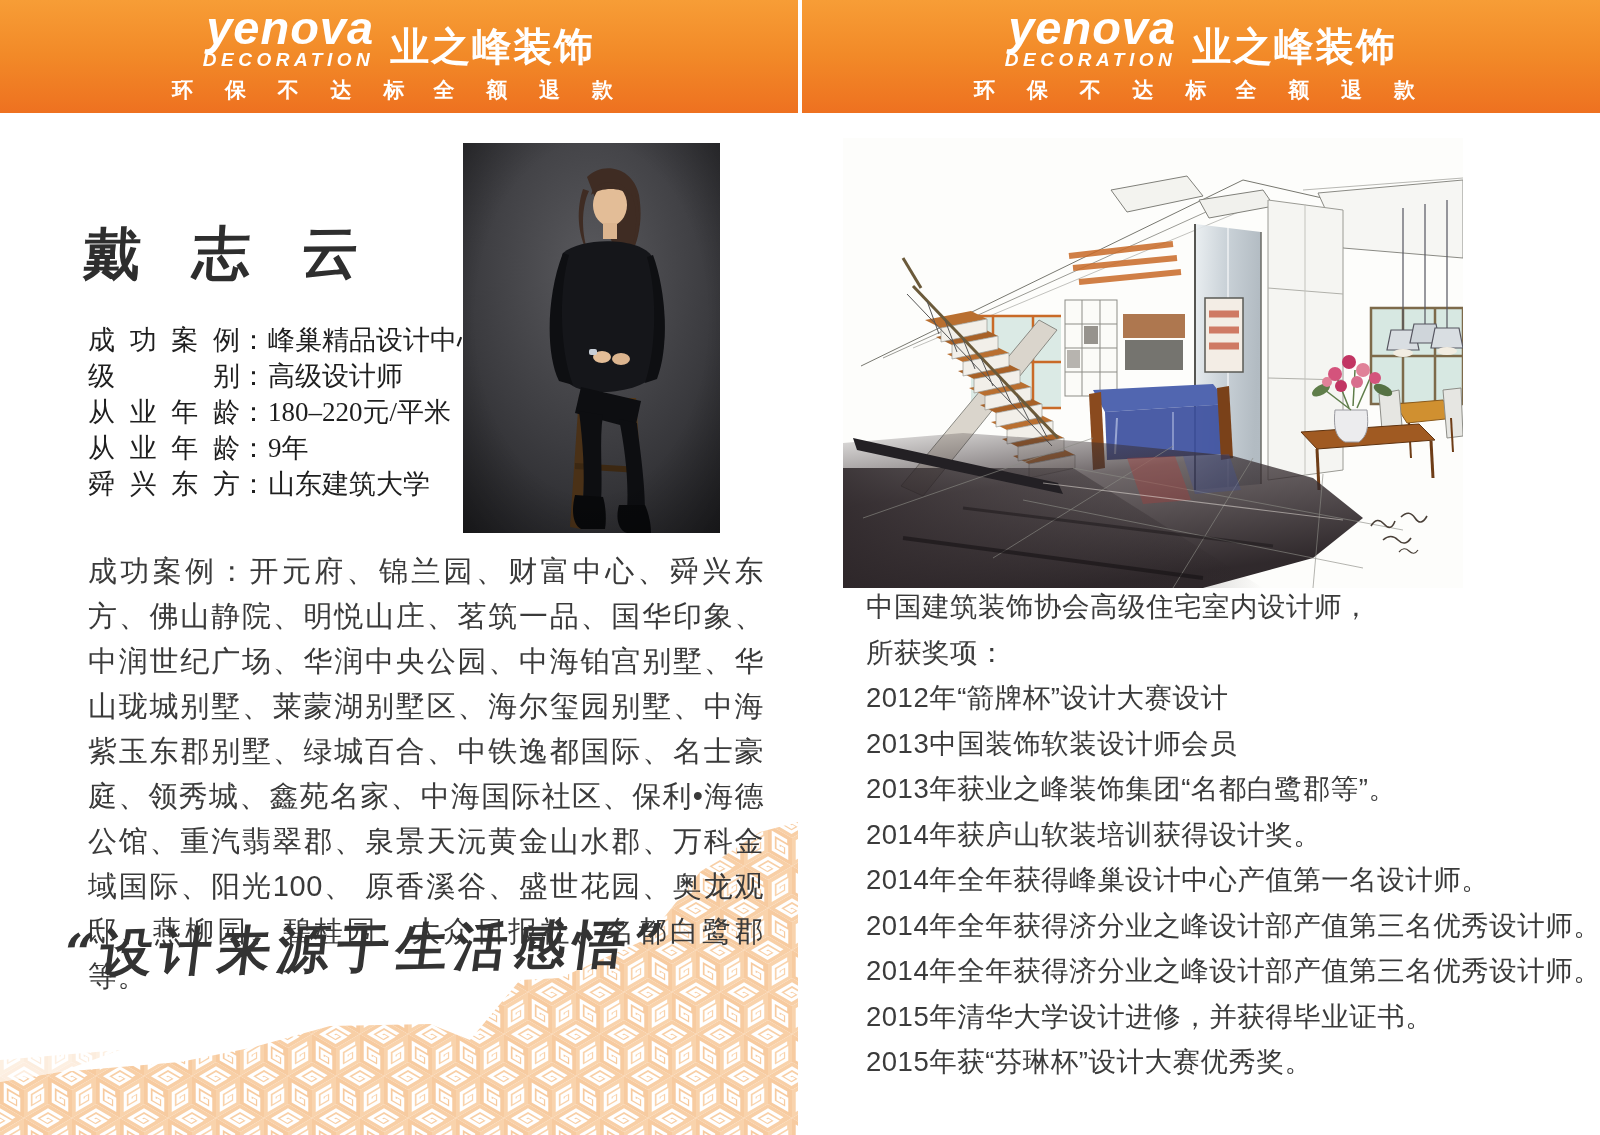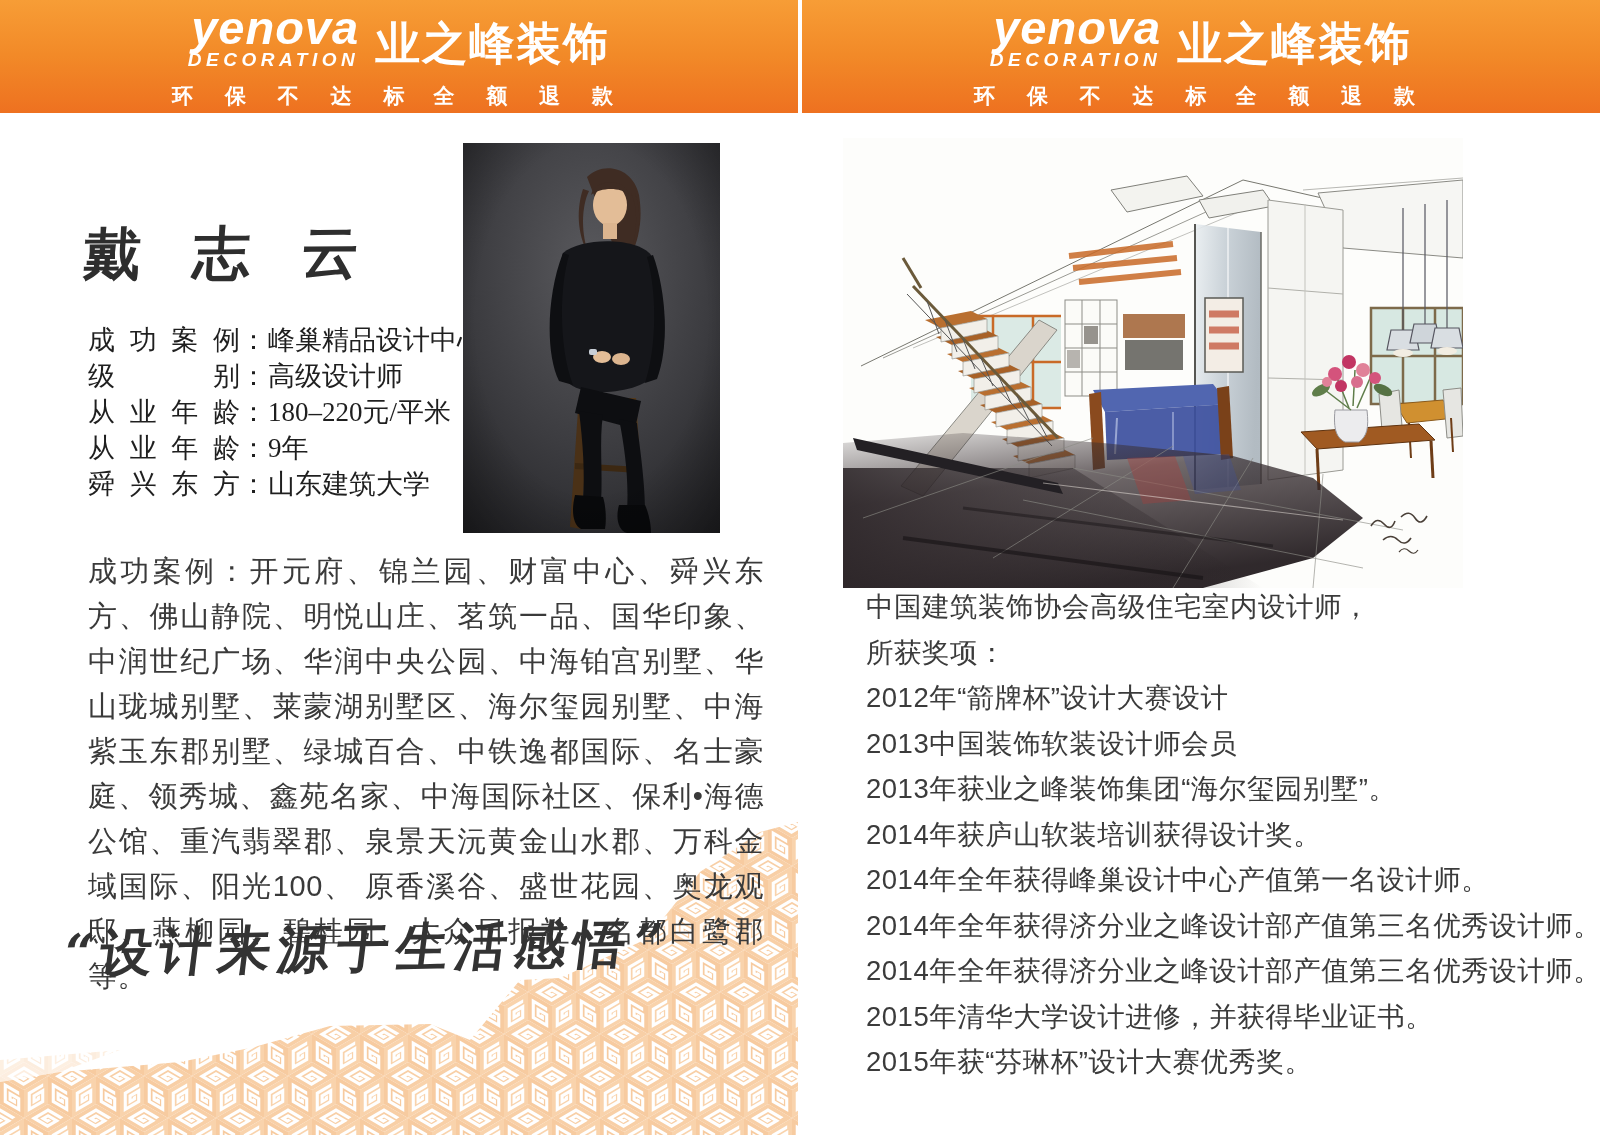--- a/index.html
+++ b/index.html
@@ -9,23 +9,23 @@
   .panel-header{position:absolute;top:0;height:113px;width:798px;
       background:linear-gradient(180deg,#f79d36 0%,#f28a28 48%,#ee7120 100%);
       display:flex;flex-direction:column;align-items:center;justify-content:flex-start;}
   .ph-left{left:0;}
   .ph-right{left:802px;}
   .header-seam{position:absolute;top:0;left:798px;width:4px;height:113px;background:#fff;opacity:.55;}
   .logo-row{display:flex;align-items:flex-end;justify-content:center;gap:16px;margin-top:8px;color:#fff;}
   .logo-en-wrap{display:flex;flex-direction:column;align-items:flex-end;line-height:1;}
   .logo-en{font-style:italic;font-weight:bold;font-size:47px;letter-spacing:1px;line-height:.85;}
   .logo-sub{font-style:italic;font-weight:bold;font-size:19px;letter-spacing:4.5px;margin-top:2px;}
-  .logo-cn{font-size:45px;font-weight:900;letter-spacing:2px;line-height:1;padding-bottom:3px;}
+  .logo-cn{font-size:39px;font-weight:900;letter-spacing:2px;line-height:1;padding-bottom:3px;}
   .tagline{display:flex;justify-content:center;gap:16px;color:#fff;font-weight:bold;
-           font-size:21px;letter-spacing:13px;margin-top:13px;}
+           font-size:21px;letter-spacing:13px;margin-top:7px;}
   
   .designer-name{position:absolute;left:84px;top:216px;font-size:57px;font-weight:bold;color:#2e2e2e;
       letter-spacing:16px;font-family:"DejaVu Serif",serif;transform:skewX(-4deg) rotate(-.5deg);white-space:nowrap;}
   .info{position:absolute;left:88px;top:322px;font-family:"Liberation Serif","DejaVu Serif",serif;
         font-size:27px;color:#1f1f1f;}
   .info-row{display:flex;line-height:36px;white-space:nowrap;}
   .info-label{display:inline-block;width:152px;text-align:justify;text-align-last:justify;}
   .info-colon{display:inline-block;width:28px;}
   .photo-box{position:absolute;left:463px;top:143px;width:257px;height:390px;}
   .cases{position:absolute;left:88px;top:549px;width:676px;font-size:29px;line-height:45px;
@@ -367,21 +367,21 @@
         <path d="M556,414 q5,-6 10,-1 t9,-1" stroke-width="1.2"></path>
       </g>
     </svg>
   </div>
 
   <div class="awards">
     <div>中国建筑装饰协会高级住宅室内设计师，</div>
     <div>所获奖项：</div>
     <div>2012年“箭牌杯”设计大赛设计</div>
     <div>2013中国装饰软装设计师会员</div>
-    <div>2013年获业之峰装饰集团“海尔玺园别墅”。</div>
+    <div>2013年获业之峰装饰集团“名都白鹭郡等”。</div>
     <div>2014年获庐山软装培训获得设计奖。</div>
     <div>2014年全年获得峰巢设计中心产值第一名设计师。</div>
     <div>2014年全年获得济分业之峰设计部产值第三名优秀设计师。</div>
     <div>2014年全年获得济分业之峰设计部产值第三名优秀设计师。</div>
     <div>2015年清华大学设计进修，并获得毕业证书。</div>
     <div>2015年获“芬琳杯”设计大赛优秀奖。</div>
   </div>
 
 </div>
 

